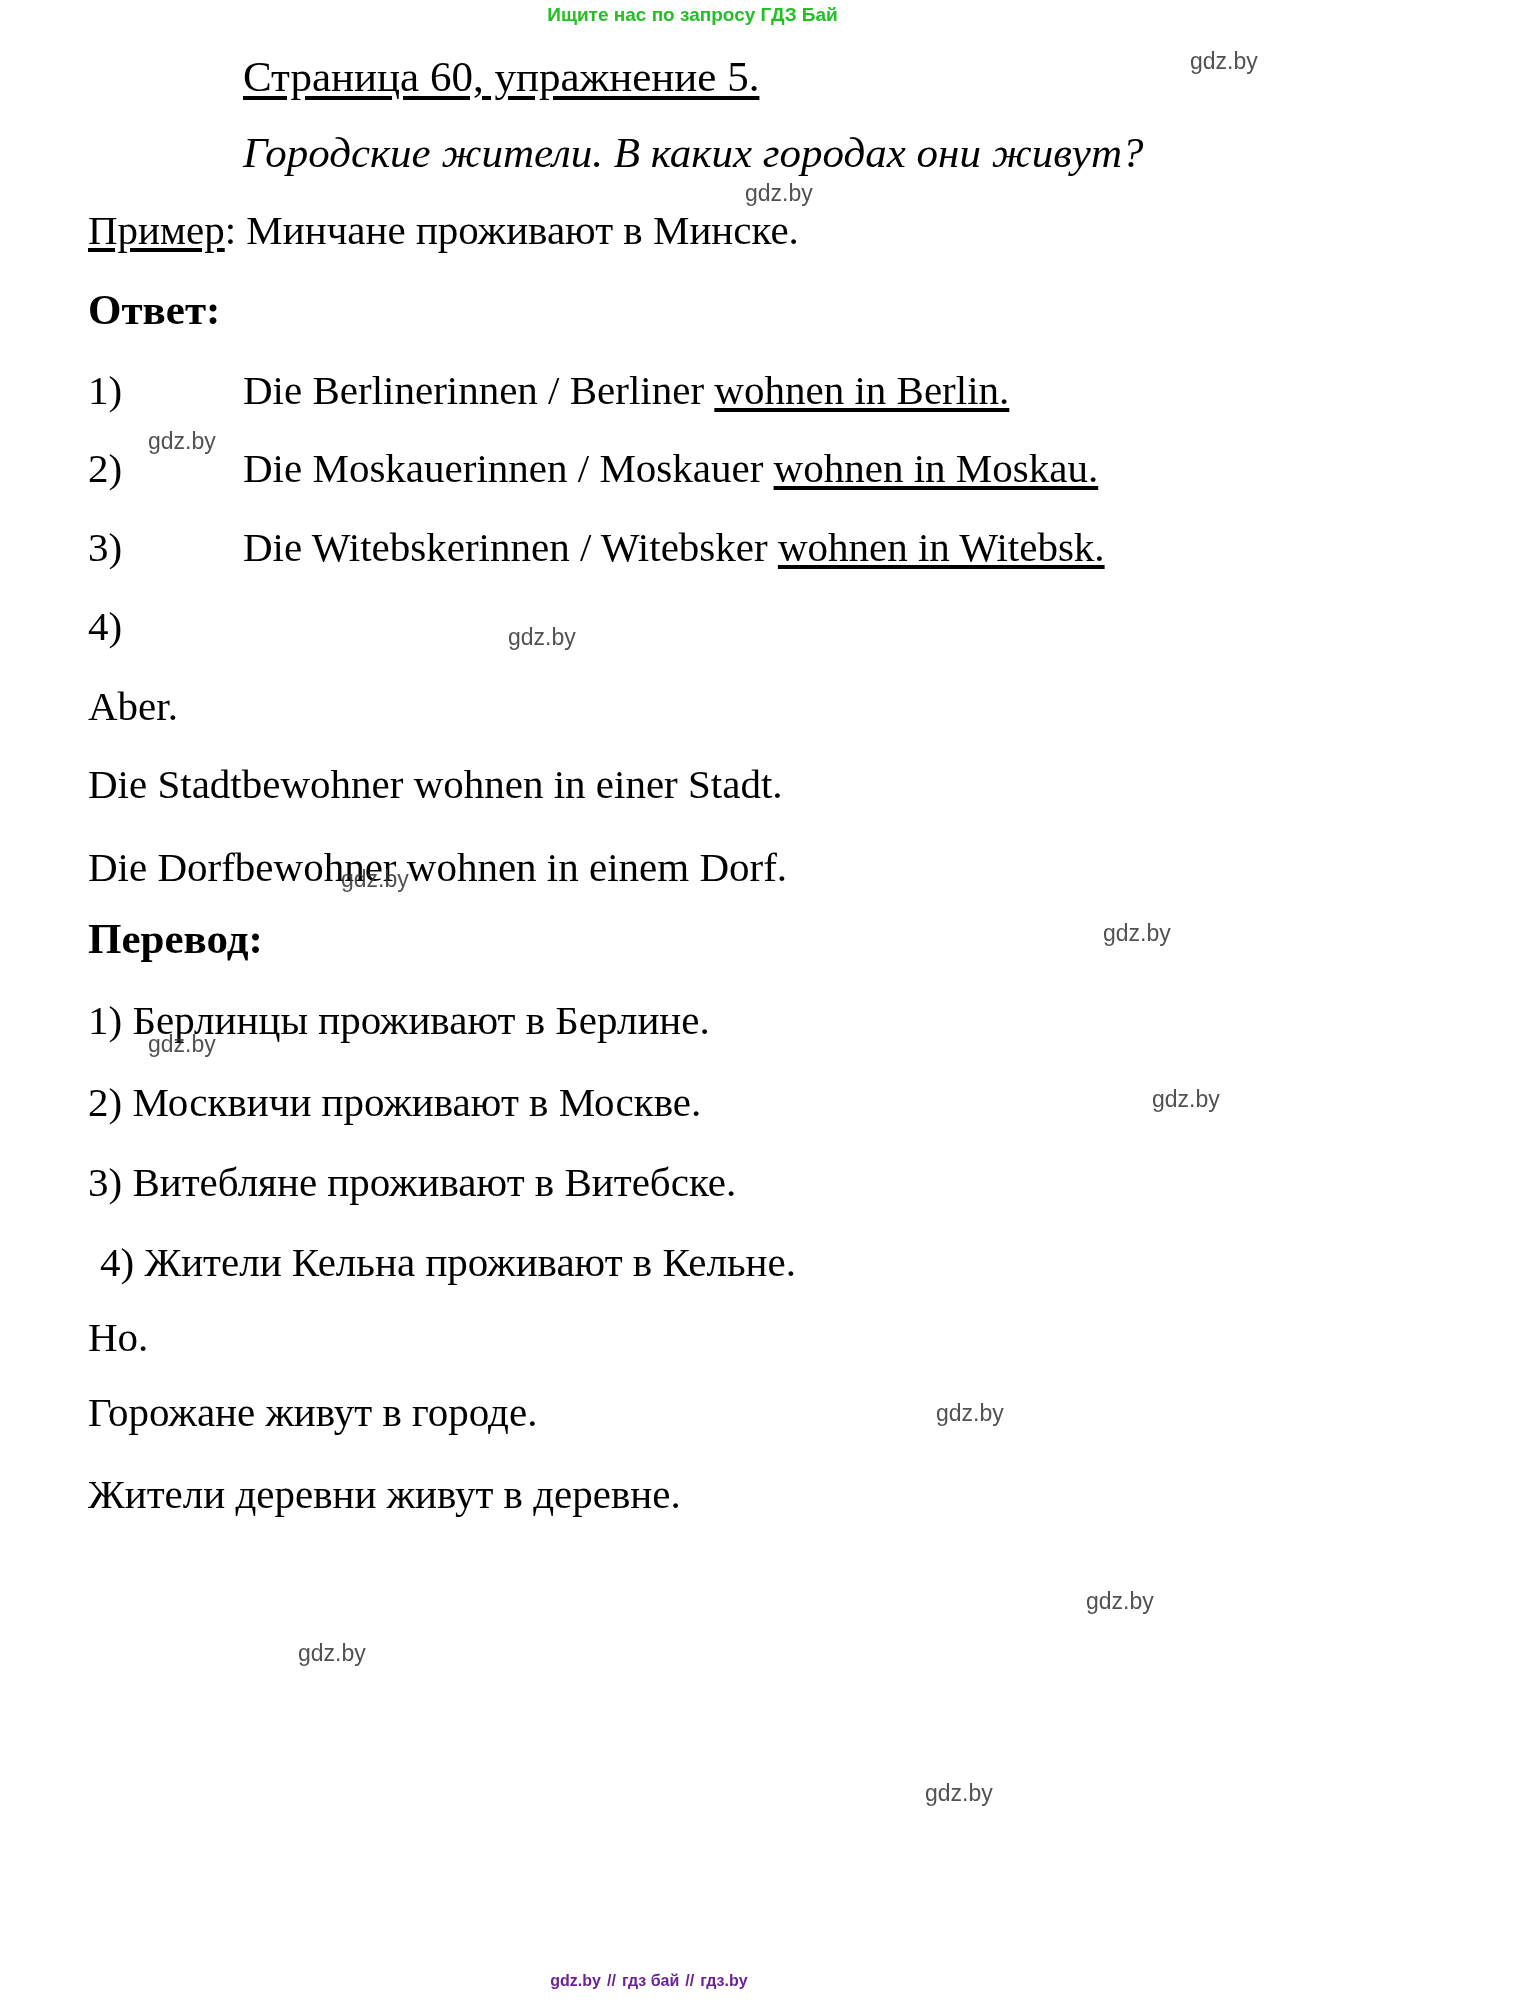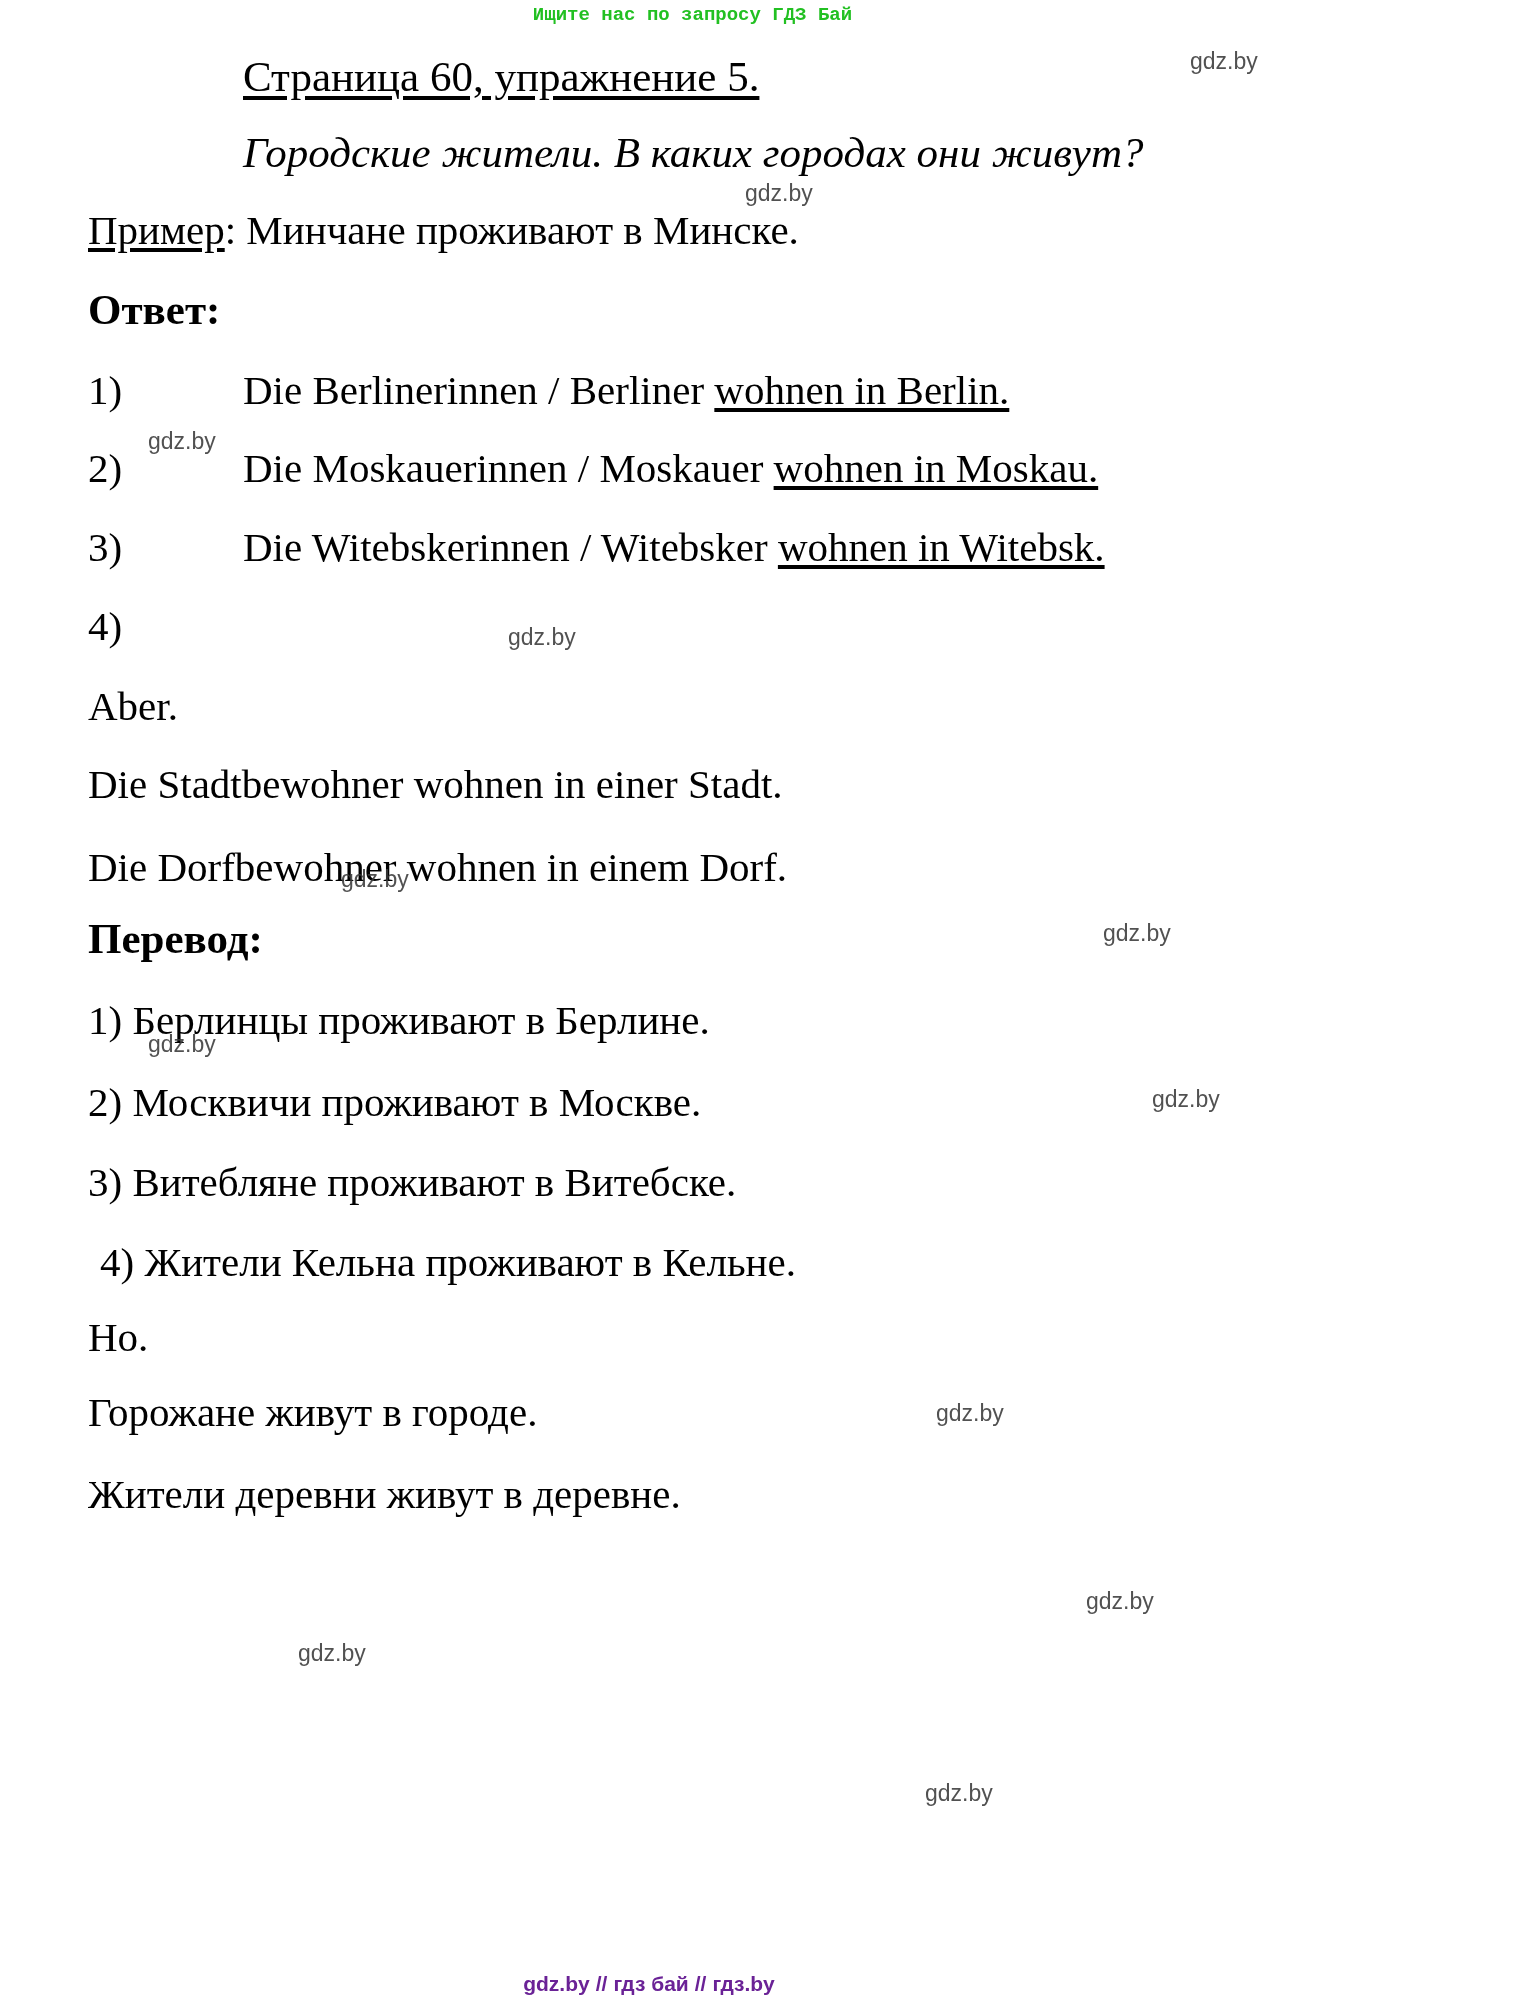--- a/index.html
+++ b/index.html
@@ -16,21 +16,21 @@
     overflow: hidden;
   }
 
   
   .promo-banner {
     position: absolute;
     top: 0px;
     left: 0;
     width: 1385px;
     text-align: center;
-    font-family: Liberation Mono, monospace;
+    font-family: Liberation Sans, sans-serif;
     font-weight: bold;
     font-size: 19px;
     color: #22c022;
     letter-spacing: 0px;
     line-height: 26px;
   }
 
   
   .page {
     position: absolute;
@@ -87,21 +87,21 @@
   }
 
   
   .footer {
     position: absolute;
     left: 0;
     width: 1298px;
     text-align: center;
     font-family: "Liberation Sans", sans-serif;
     font-weight: bold;
-    font-size: 21px;
+    font-size: 16px;
     color: #6a2296;
     white-space: nowrap;
   }
   .footer .sep { color: #6a2296; padding: 0 6px; }
 </style>
 </head>
 <body>
 
 <div class="promo-banner" style="top:2px;">Ищите нас по запросу ГДЗ Бай</div>
 

